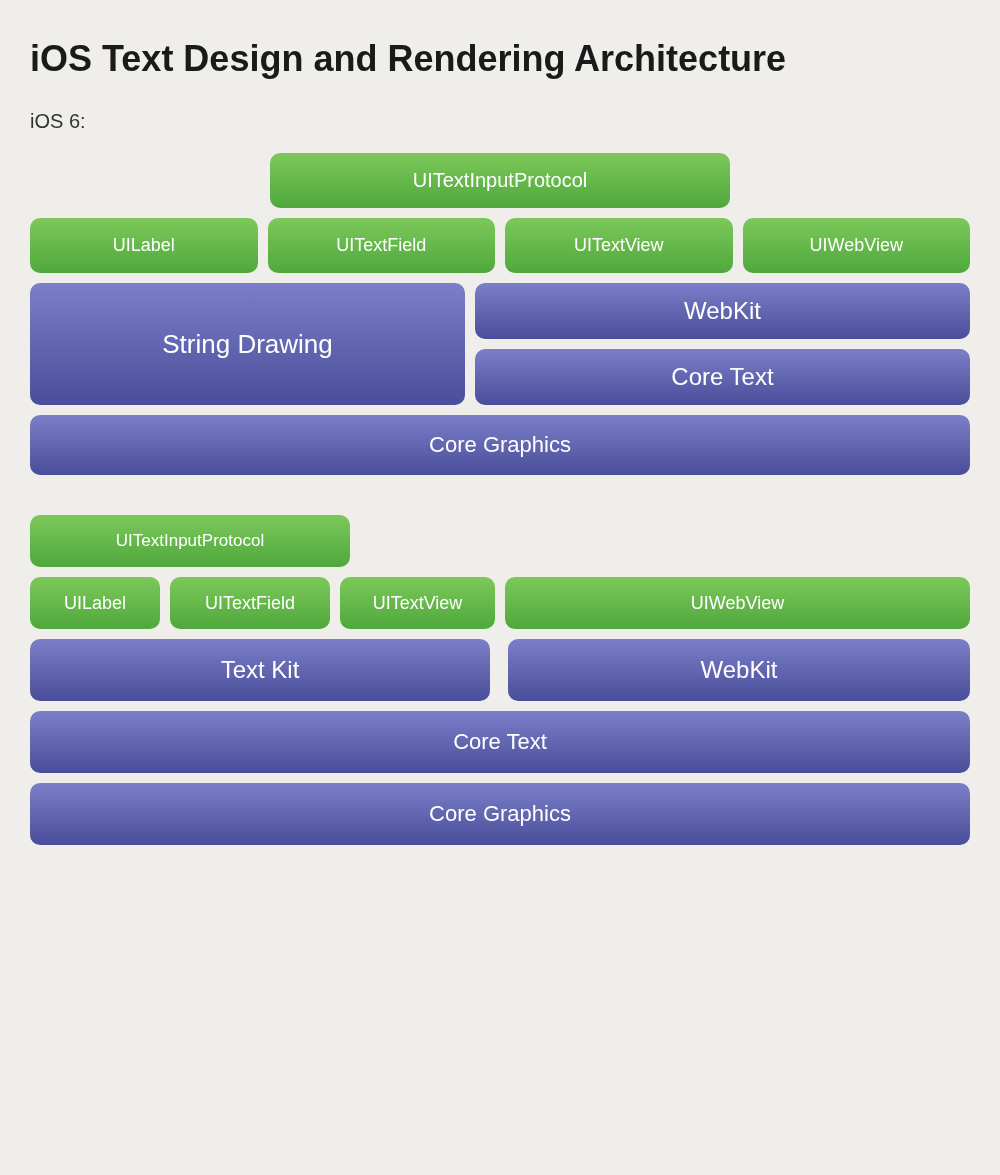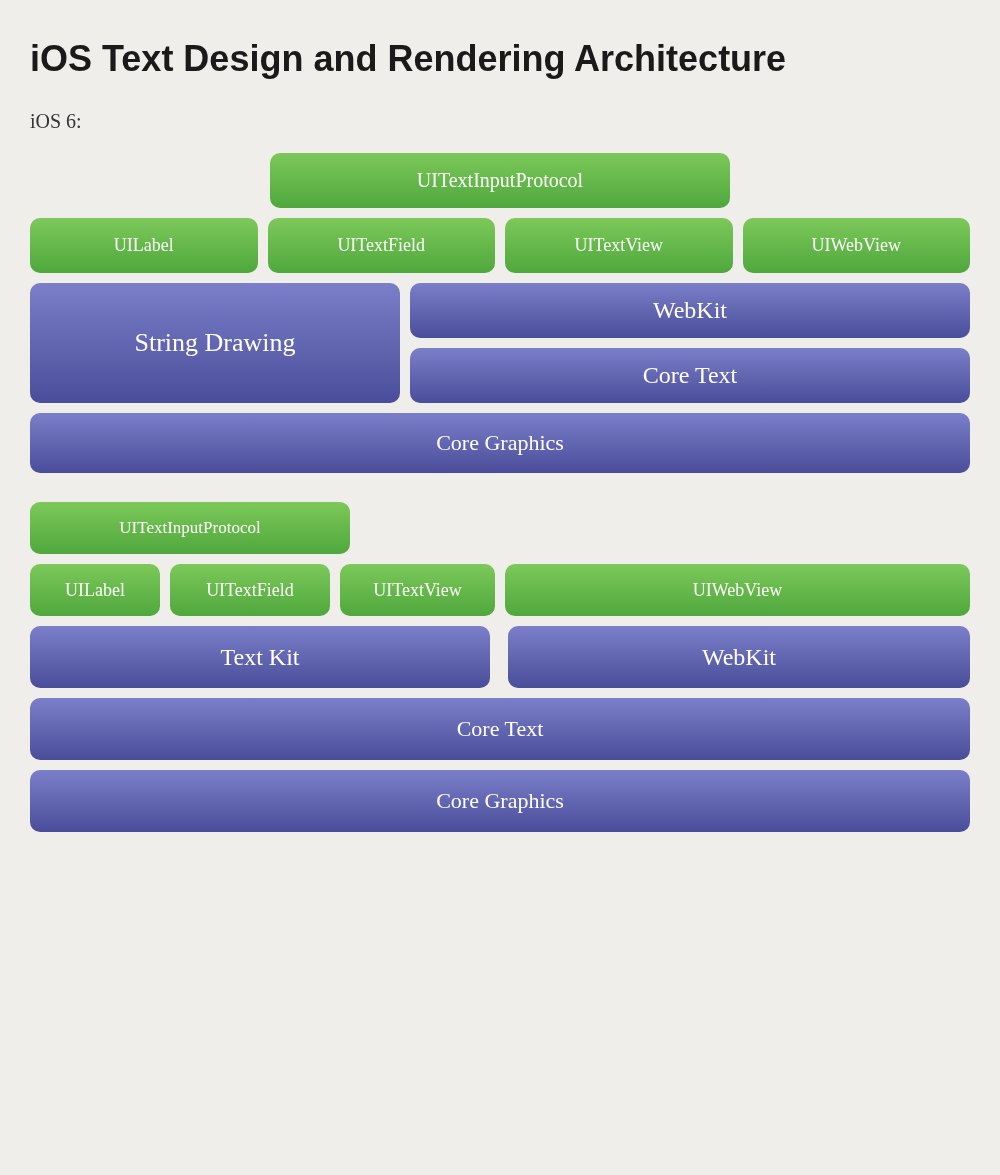--- a/index.html
+++ b/index.html
@@ -21,22 +21,21 @@
       margin-top: 7px;
     }
 
     .section-label {
       font-size: 20px;
       color: #333;
       margin-bottom: 20px;
     }
 
     .diagram-section {
-      margin-bottom: 29px;
-      font-family: Liberation Serif, serif;
+      margin-bottom: 40px;
     }
 
     
     .box-green {
       background: linear-gradient(to bottom, #7dc85a, #4fa83c);
       border-radius: 10px;
       color: white;
       font-size: 20px;
       font-weight: 500;
       display: flex;
@@ -88,21 +87,21 @@
       font-size: 18px;
     }
 
     .ios6-row3 {
       display: flex;
       gap: 10px;
       margin-bottom: 10px;
     }
 
     .ios6-string-drawing {
-      width: 370px;
+      width: 435px;
       min-height: 115px;
       font-size: 26px;
       flex-shrink: 0;
     }
 
     .ios6-right-col {
       flex: 1;
       display: flex;
       flex-direction: column;
       gap: 10px;

